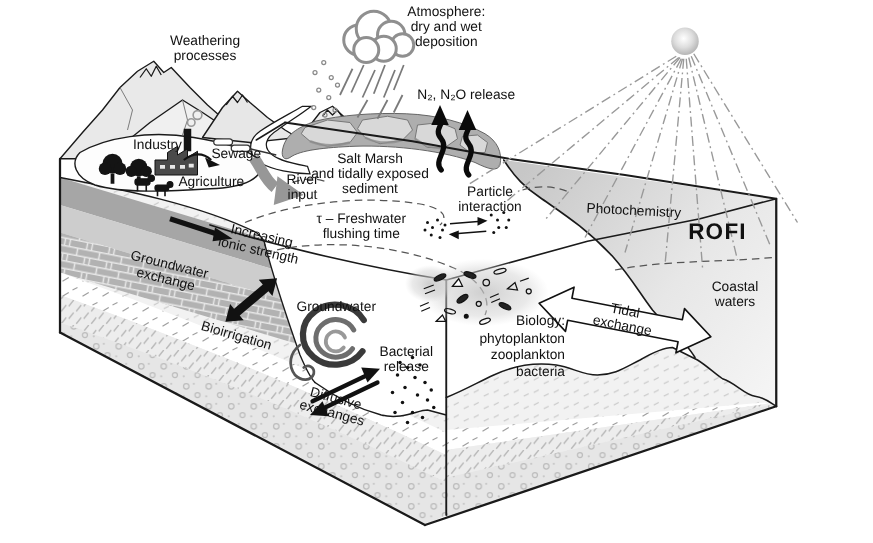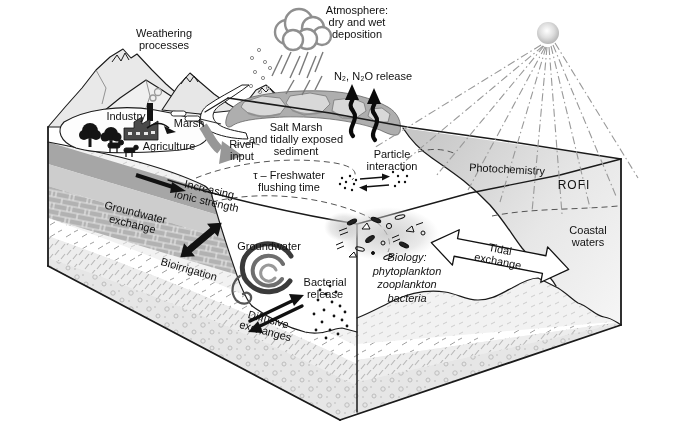--- a/index.html
+++ b/index.html
@@ -1,22 +1,22 @@
 <!DOCTYPE html>
 <html><head>
 <meta charset="utf-8">
 <style>
   html,body{margin:0;padding:0;background:#fff;}
   #fig{position:relative;width:698px;height:434px;background:#fff;overflow:hidden;
        font-family:"Liberation Sans",sans-serif;}
   #art{position:absolute;left:0;top:0;}
   .lbl{position:absolute;font:11px/12px "Liberation Sans",sans-serif;color:#111;
        text-align:center;white-space:pre-line;transform-origin:center;}
-  .left{text-align:center;font-style:italic;}
-  .rofi{font-size:12px;letter-spacing:1px;}
+  .left{text-align:right;}
+  .rofi{font-size:18px;letter-spacing:1px;font-weight:bold;}
   .r13{transform:rotate(13deg);} .r14{transform:rotate(14deg);}
   .r16{transform:rotate(16deg);} .r15{transform:rotate(15deg);}
   .r11{transform:rotate(11deg);} .r3{transform:rotate(3deg);}
 </style>
 </head>
 <body>
 
 <div id="fig">
 <svg id="art" width="698" height="434" viewBox="0 0 698 434">
 <defs>
@@ -362,21 +362,21 @@
 </g>
 </svg>
 
 <div class="lbl" style="left:307px;top:4px;width:100px">Atmosphere:
 dry and wet
 deposition</div>
 <div class="lbl" style="left:114px;top:27px;width:100px">Weathering
 processes</div>
 <div class="lbl" style="left:317px;top:70px;width:112px">N₂, N₂O release</div>
 <div class="lbl" style="left:86px;top:110px;width:80px">Industry</div>
-<div class="lbl" style="left:149px;top:117px;width:80px">Marsh</div>
+<div class="lbl" style="left:149px;top:117px;width:80px">Sewage</div>
 <div class="lbl" style="left:119px;top:140px;width:100px">Agriculture</div>
 <div class="lbl" style="left:212px;top:138px;width:60px">River
 input</div>
 <div class="lbl" style="left:231px;top:121px;width:130px">Salt Marsh
 and tidally exposed
 sediment</div>
 <div class="lbl" style="left:342px;top:148px;width:100px">Particle
 interaction</div>
 <div class="lbl" style="left:229px;top:169px;width:120px">τ – Freshwater
 flushing time</div>

